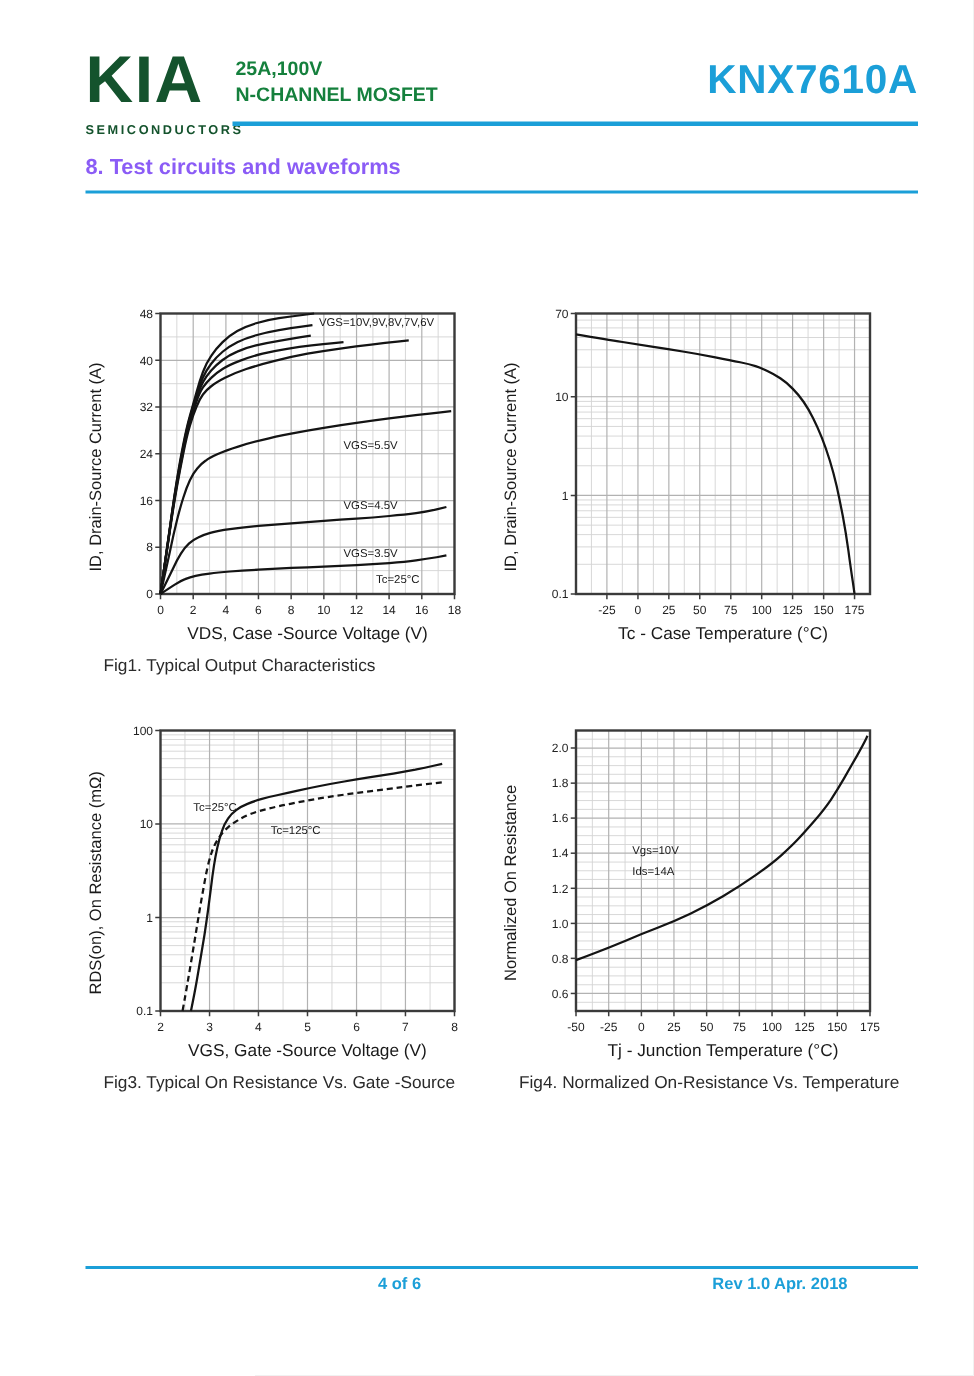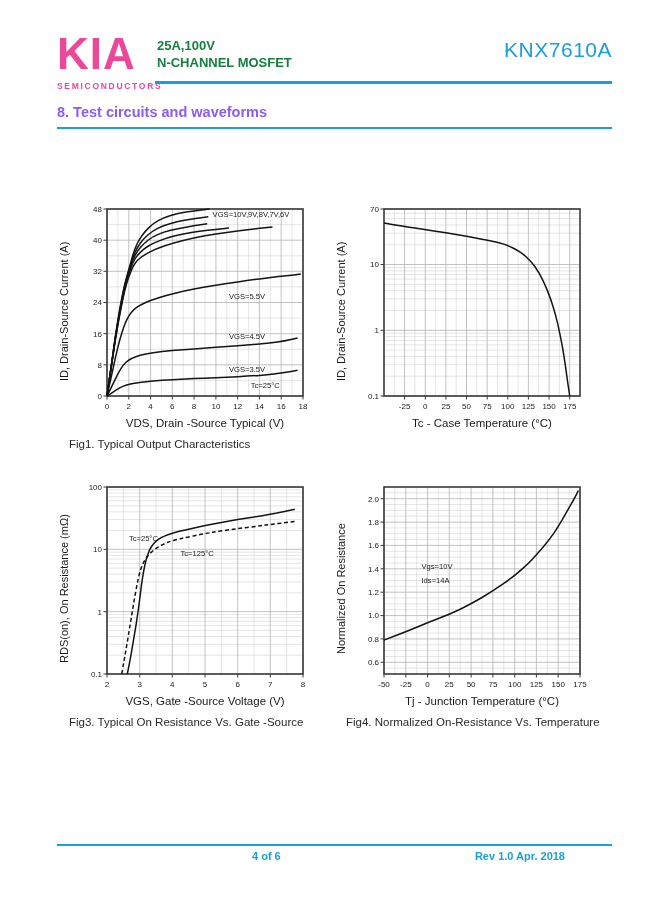--- a/index.html
+++ b/index.html
@@ -1,23 +1,23 @@
 <!DOCTYPE html>
 <html><head>
 <meta charset="utf-8">
 <style>
   html,body{margin:0;padding:0;background:#e8e8e8;}
   .page{position:relative;width:649px;height:917px;background:#ffffff;margin:0 auto;
         font-family:"Liberation Sans","DejaVu Sans",sans-serif;overflow:hidden;}
   
-  .logo{position:absolute;left:57px;top:32px;color:#ec4899;}
+  .logo{position:absolute;left:57px;top:32px;color:#14532d;}
   .logo .kia{font-size:44px;font-weight:900;line-height:1;letter-spacing:1px;}
   .logo .semis{font-size:8.5px;font-weight:700;letter-spacing:1.7px;margin-top:5px;}
   .subtitle{position:absolute;left:157px;top:38px;color:#15803d;font-size:13px;font-weight:700;line-height:1.3;}
-  .partnum{position:absolute;right:37px;top:38px;color:#1b9fd8;font-size:21px;font-weight:400;letter-spacing:0.5px;}
+  .partnum{position:absolute;right:37px;top:38px;color:#1b9fd8;font-size:27px;font-weight:700;letter-spacing:0.5px;}
   .hdr-rule{position:absolute;left:155px;top:81px;width:457px;height:3px;background:#1b9fd8;}
   .section-title{position:absolute;left:57px;top:104px;color:#8b5cf6;font-size:14.5px;font-weight:700;}
   .section-rule{position:absolute;left:57px;top:127px;width:555px;height:2px;background:#1b9fd8;}
   
   .figure{position:absolute;width:290px;}
   .fig1{left:57px;top:203px;} .fig2{left:334px;top:203px;}
   .fig3{left:57px;top:481px;} .fig4{left:334px;top:481px;}
   .plotwrap{display:flex;align-items:center;}
   .ylabel{writing-mode:vertical-rl;transform:rotate(180deg);font-size:11px;color:#1a1a1a;
           height:200px;width:14px;display:flex;align-items:center;justify-content:center;white-space:nowrap;}
@@ -133,21 +133,21 @@
             <path d="M36 193 Q41.4 182.1 44.2 176.3 Q46.9 170.4 49.6 166.1 Q52.3 161.8 55.1 159.3 Q57.8 156.8 61.1 155.3 Q64.3 153.7 69.2 152.3 Q74.1 150.9 82.3 149.8 Q90.4 148.6 101.3 147.6 Q112.2 146.6 123.1 145.9 Q134 145.1 144.9 144.3 Q155.8 143.5 166.7 142.8 Q177.6 142 188.5 141 Q199.3 140 206.4 139.1 Q213.5 138.1 220.1 136.6 L226.6 135" fill="none" stroke="#141414" stroke-width="1.5"></path>
             <path d="M36 193 Q42.5 188.7 45.8 186.6 Q49.1 184.4 52.4 183.1 Q55.6 181.7 59.4 180.9 Q63.2 180.1 68.7 179.4 Q74.1 178.6 82.3 178 Q90.4 177.4 101.3 176.8 Q112.2 176.2 123.1 175.6 Q134 175.1 144.9 174.7 Q155.8 174.3 166.7 173.7 Q177.6 173.1 188.5 172.4 Q199.3 171.6 206.4 170.6 Q213.5 169.6 220.1 168.5 L226.6 167.3" fill="none" stroke="#141414" stroke-width="1.5"></path>
           </g>
           <text x="141.6" y="14" font-size="7.6" fill="#1a1a1a" text-anchor="start">VGS=10V,9V,8V,7V,6V</text>
           <text x="158" y="96.2" font-size="7.6" fill="#1a1a1a" text-anchor="start">VGS=5.5V</text>
           <text x="158" y="136.3" font-size="7.6" fill="#1a1a1a" text-anchor="start">VGS=4.5V</text>
           <text x="158" y="168.6" font-size="7.6" fill="#1a1a1a" text-anchor="start">VGS=3.5V</text>
           <text x="179.7" y="185.4" font-size="7.6" fill="#1a1a1a" text-anchor="start">Tc=25°C</text>
         </svg>
     </div>
-    <div class="xlabel">VDS, Drain -Source Typical (V)</div>
+    <div class="xlabel">VDS, Case -Source Voltage (V)</div>
     <div class="caption">Fig1. Typical Output Characteristics</div>
   </div>
 
   <div class="figure fig2">
     <div class="plotwrap">
       <div class="ylabel">ID, Drain-Source Current (A)</div>
       <svg class="plot" width="250" height="216">
           <rect x="36" y="6" width="196" height="187" fill="#ffffff"></rect>
           <line x1="46.3" y1="6" x2="46.3" y2="193" stroke="#d4d4d4" stroke-width="0.6"></line>
           <line x1="66.9" y1="6" x2="66.9" y2="193" stroke="#d4d4d4" stroke-width="0.6"></line>

